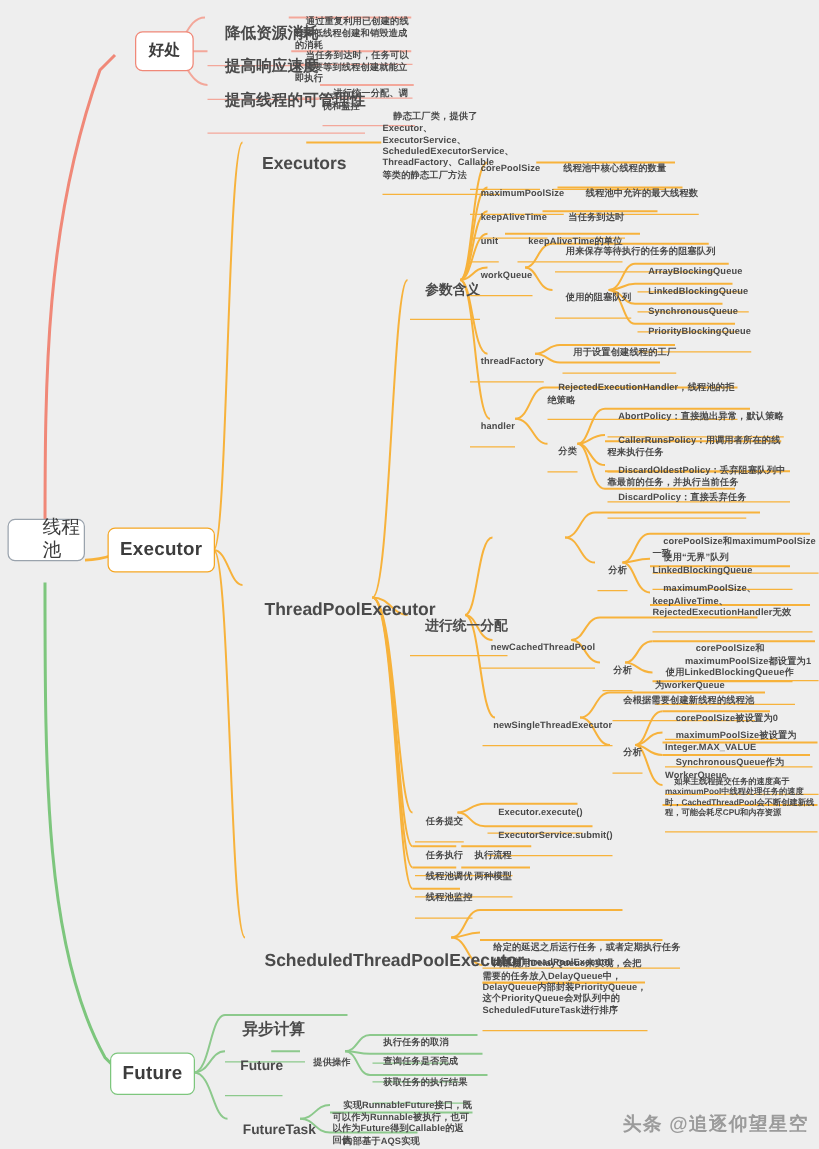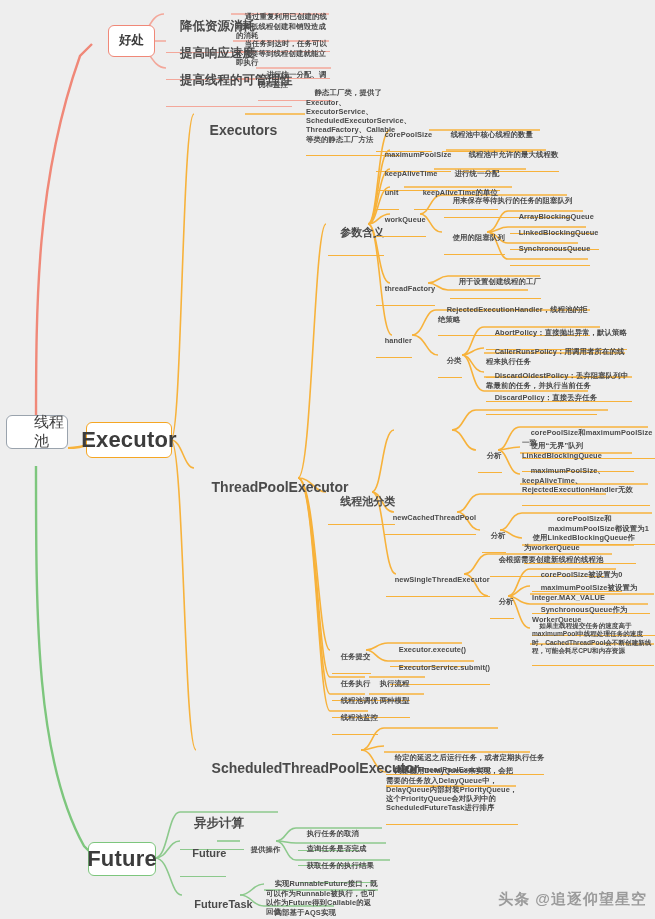--- a/index.html
+++ b/index.html
@@ -50,21 +50,21 @@
   
   .leaf {
     padding-bottom: 2px;
     border-bottom: 1.6px solid transparent;
   }
   .leaf.o { border-bottom-color: #f7b23b; }
   .leaf.r { border-bottom-color: #f3a79a; }
   .leaf.g { border-bottom-color: #8cc98c; }
   .leaf.none { border-bottom-color: transparent; }
 
-  .t-lg { font-size: 22px; font-weight: 700; letter-spacing: .2px; }
+  .t-lg { font-size: 15px; font-weight: 700; letter-spacing: .2px; }
   .t-md { font-size: 14px; font-weight: 700; }
   .t-sm { font-size: 11px; font-weight: 700; }
   .t-xs { font-size: 7.4px; font-weight: 700; letter-spacing: .1px; }
   .t-xxs{ font-size: 6.6px; font-weight: 700; letter-spacing: 0; }
   .t-cn13 { font-size: 12.5px; font-weight: 700; }
 
   #watermark {
     position: absolute;
     right: 8px;
     bottom: 10px;
@@ -282,21 +282,21 @@
     <span>maximumPoolSize</span>
   </div>
   <div class="node leaf o t-xs" style="left:460px; top:141px;">
     <span>线程池中允许的最大线程数</span>
   </div>
 
   <div class="node leaf o t-xs" style="left:376px; top:160px;">
     <span>keepAliveTime</span>
   </div>
   <div class="node leaf o t-xs" style="left:446px; top:160px;">
-    <span>进行统一分配</span>
+    <span>当任务到达时</span>
   </div>
 
   <div class="node leaf o t-xs" style="left:376px; top:179px;">
     <span>unit</span>
   </div>
   <div class="node leaf o t-xs" style="left:414px; top:179px;">
     <span>keepAliveTime的单位</span>
   </div>
 
   <div class="node leaf o t-xs" style="left:376px; top:206px;">
@@ -310,20 +310,23 @@
   </div>
   <div class="node leaf o t-xs" style="left:510px; top:203px;">
     <span>ArrayBlockingQueue</span>
   </div>
   <div class="node leaf o t-xs" style="left:510px; top:219px;">
     <span>LinkedBlockingQueue</span>
   </div>
   <div class="node leaf o t-xs" style="left:510px; top:235px;">
     <span>SynchronousQueue</span>
   </div>
+  <div class="node leaf o t-xs" style="left:510px; top:251px;">
+    <span>PriorityBlockingQueue</span>
+  </div>
 
   <div class="node leaf o t-xs" style="left:376px; top:275px;">
     <span>threadFactory</span>
   </div>
   <div class="node leaf o t-xs" style="left:450px; top:268px;">
     <span>用于设置创建线程的工厂</span>
   </div>
 
   <div class="node leaf o t-xs" style="left:376px; top:327px;">
     <span>handler</span>
@@ -341,21 +344,21 @@
     <span>CallerRunsPolicy：用调用者所在的线程来执行任务</span>
   </div>
   <div class="node leaf o t-xs" style="left:486px; top:362px; width:146px;">
     <span>DiscardOldestPolicy：丢弃阻塞队列中靠最前的任务，并执行当前任务</span>
   </div>
   <div class="node leaf o t-xs" style="left:486px; top:384px;">
     <span>DiscardPolicy：直接丢弃任务</span>
   </div>
 
   <div class="node leaf o t-sm" style="left:328px; top:481px;">
-    <span>线程池分类</span>
+    <span>进行统一分配</span>
   </div>
 
   <div class="node leaf o t-xs" style="left:478px; top:442px;">
     <span>分析</span>
   </div>
   <div class="node leaf o t-xs" style="left:522px; top:419px;">
     <span>corePoolSize和maximumPoolSize一致</span>
   </div>
   <div class="node leaf o t-xs" style="left:522px; top:432px; width:112px;">
     <span>使用“无界”队列LinkedBlockingQueue</span>

